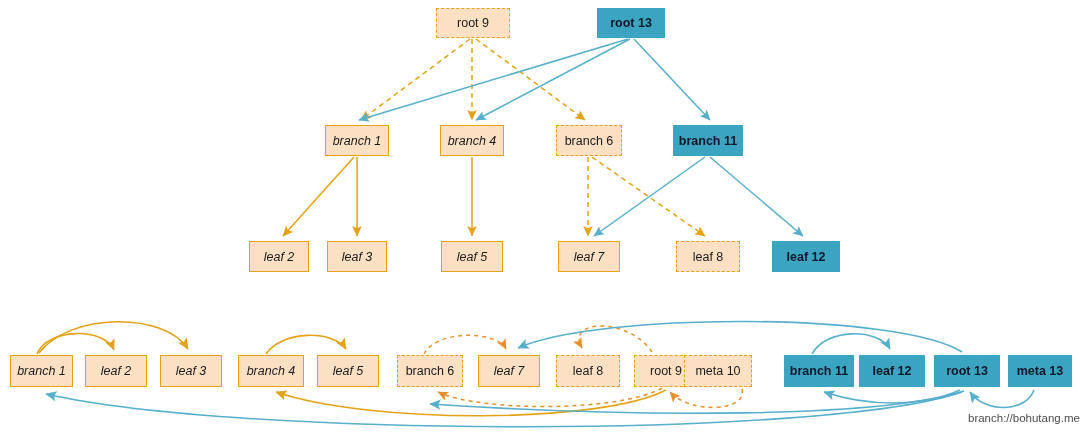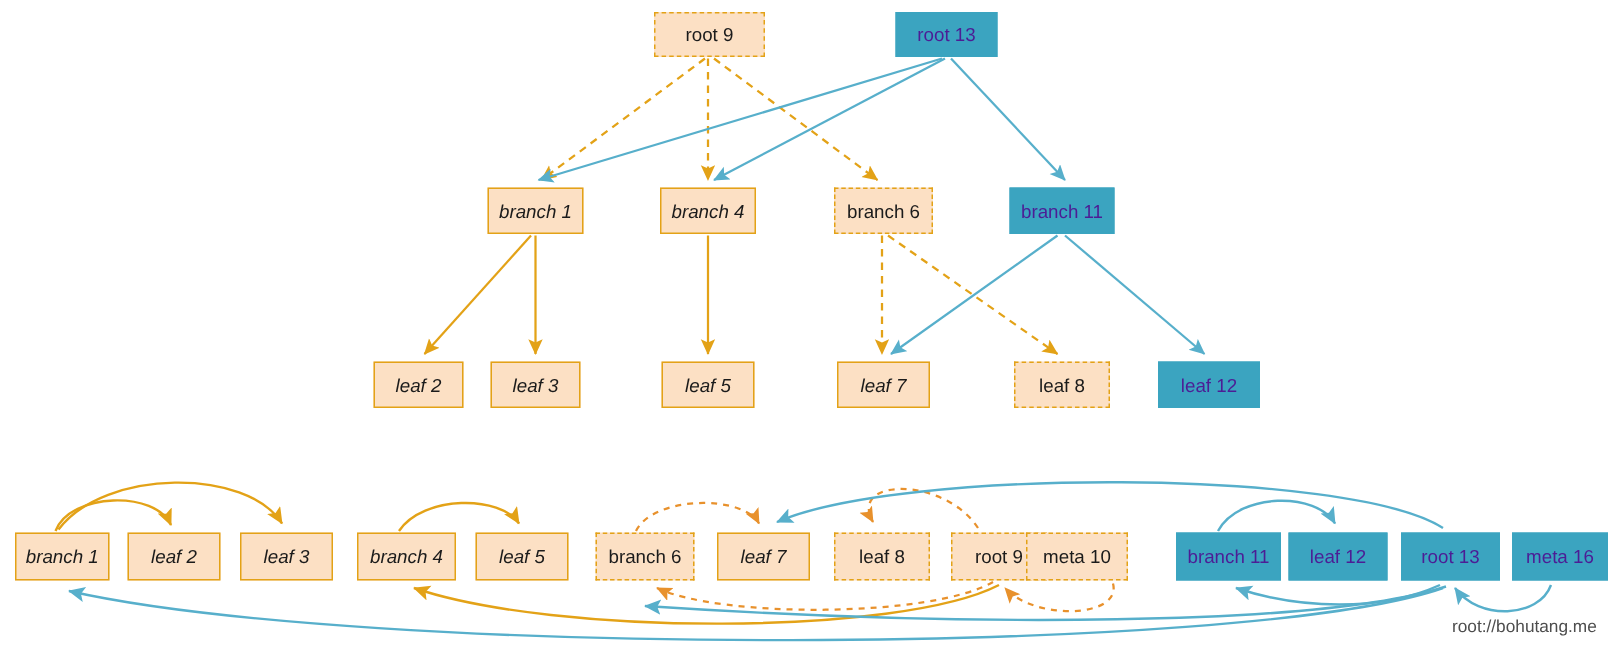--- a/index.html
+++ b/index.html
@@ -4,21 +4,21 @@
 <style>
   html,body{margin:0;padding:0;background:#ffffff;}
   body{width:1080px;height:437px;position:relative;overflow:hidden;
        font-family:"Liberation Sans","DejaVu Sans",sans-serif;}
   #canvas{position:absolute;inset:0;width:977px;height:437px;}
   svg.edges{position:absolute;left:0;top:0;width:1080px;height:437px;overflow:visible;}
   .node{position:absolute;box-sizing:border-box;display:flex;align-items:center;
         justify-content:center;font-size:12.5px;color:#1b1b1b;white-space:nowrap;}
   .node.orange{background:#FCE0C4;border:1.6px solid #E3A217;font-style:italic;}
   .node.orange-dashed{background:#FCE0C4;border:1.6px dashed #E3A217;}
-  .node.teal{background:#3BA4C0;border:1.6px solid #3BA4C0;color:#4c1d95;}
+  .node.teal{background:#3BA4C0;border:1.6px solid #3BA4C0;color:#0f172a;font-weight:bold;}
   .watermark{position:absolute;font-size:11.5px;color:#4d4d4d;}
 </style>
 </head>
 <body>
 
 <div id="canvas">
 
   <svg class="edges" viewBox="0 0 1080 437">
     <defs>
       <marker id="ah-o" markerWidth="9" markerHeight="9" refX="6.6" refY="3.2" orient="auto">
@@ -115,17 +115,17 @@
     <div class="node orange" style="left:238px;top:355px;width:66px;height:32px;">branch 4</div>
     <div class="node orange" style="left:317px;top:355px;width:62px;height:32px;">leaf 5</div>
     <div class="node orange-dashed" style="left:397px;top:355px;width:66px;height:32px;">branch 6</div>
     <div class="node orange" style="left:478px;top:355px;width:62px;height:32px;">leaf 7</div>
     <div class="node orange-dashed" style="left:556px;top:355px;width:64px;height:32px;">leaf 8</div>
     <div class="node orange-dashed" style="left:634px;top:355px;width:64px;height:32px;">root 9</div>
     <div class="node orange-dashed" style="left:684px;top:355px;width:68px;height:32px;">meta 10</div>
     <div class="node teal" style="left:784px;top:355px;width:70px;height:32px;">branch 11</div>
     <div class="node teal" style="left:859px;top:355px;width:66px;height:32px;">leaf 12</div>
     <div class="node teal" style="left:934px;top:355px;width:66px;height:32px;">root 13</div>
-    <div class="node teal" style="left:1008px;top:355px;width:64px;height:32px;">meta 16</div>
+    <div class="node teal" style="left:1008px;top:355px;width:64px;height:32px;">meta 13</div>
   </div>
 
-  <div class="watermark" style="left:968px;top:412px;">root://bohutang.me</div>
+  <div class="watermark" style="left:968px;top:412px;">branch://bohutang.me</div>
 </div>
 
 </body></html>

